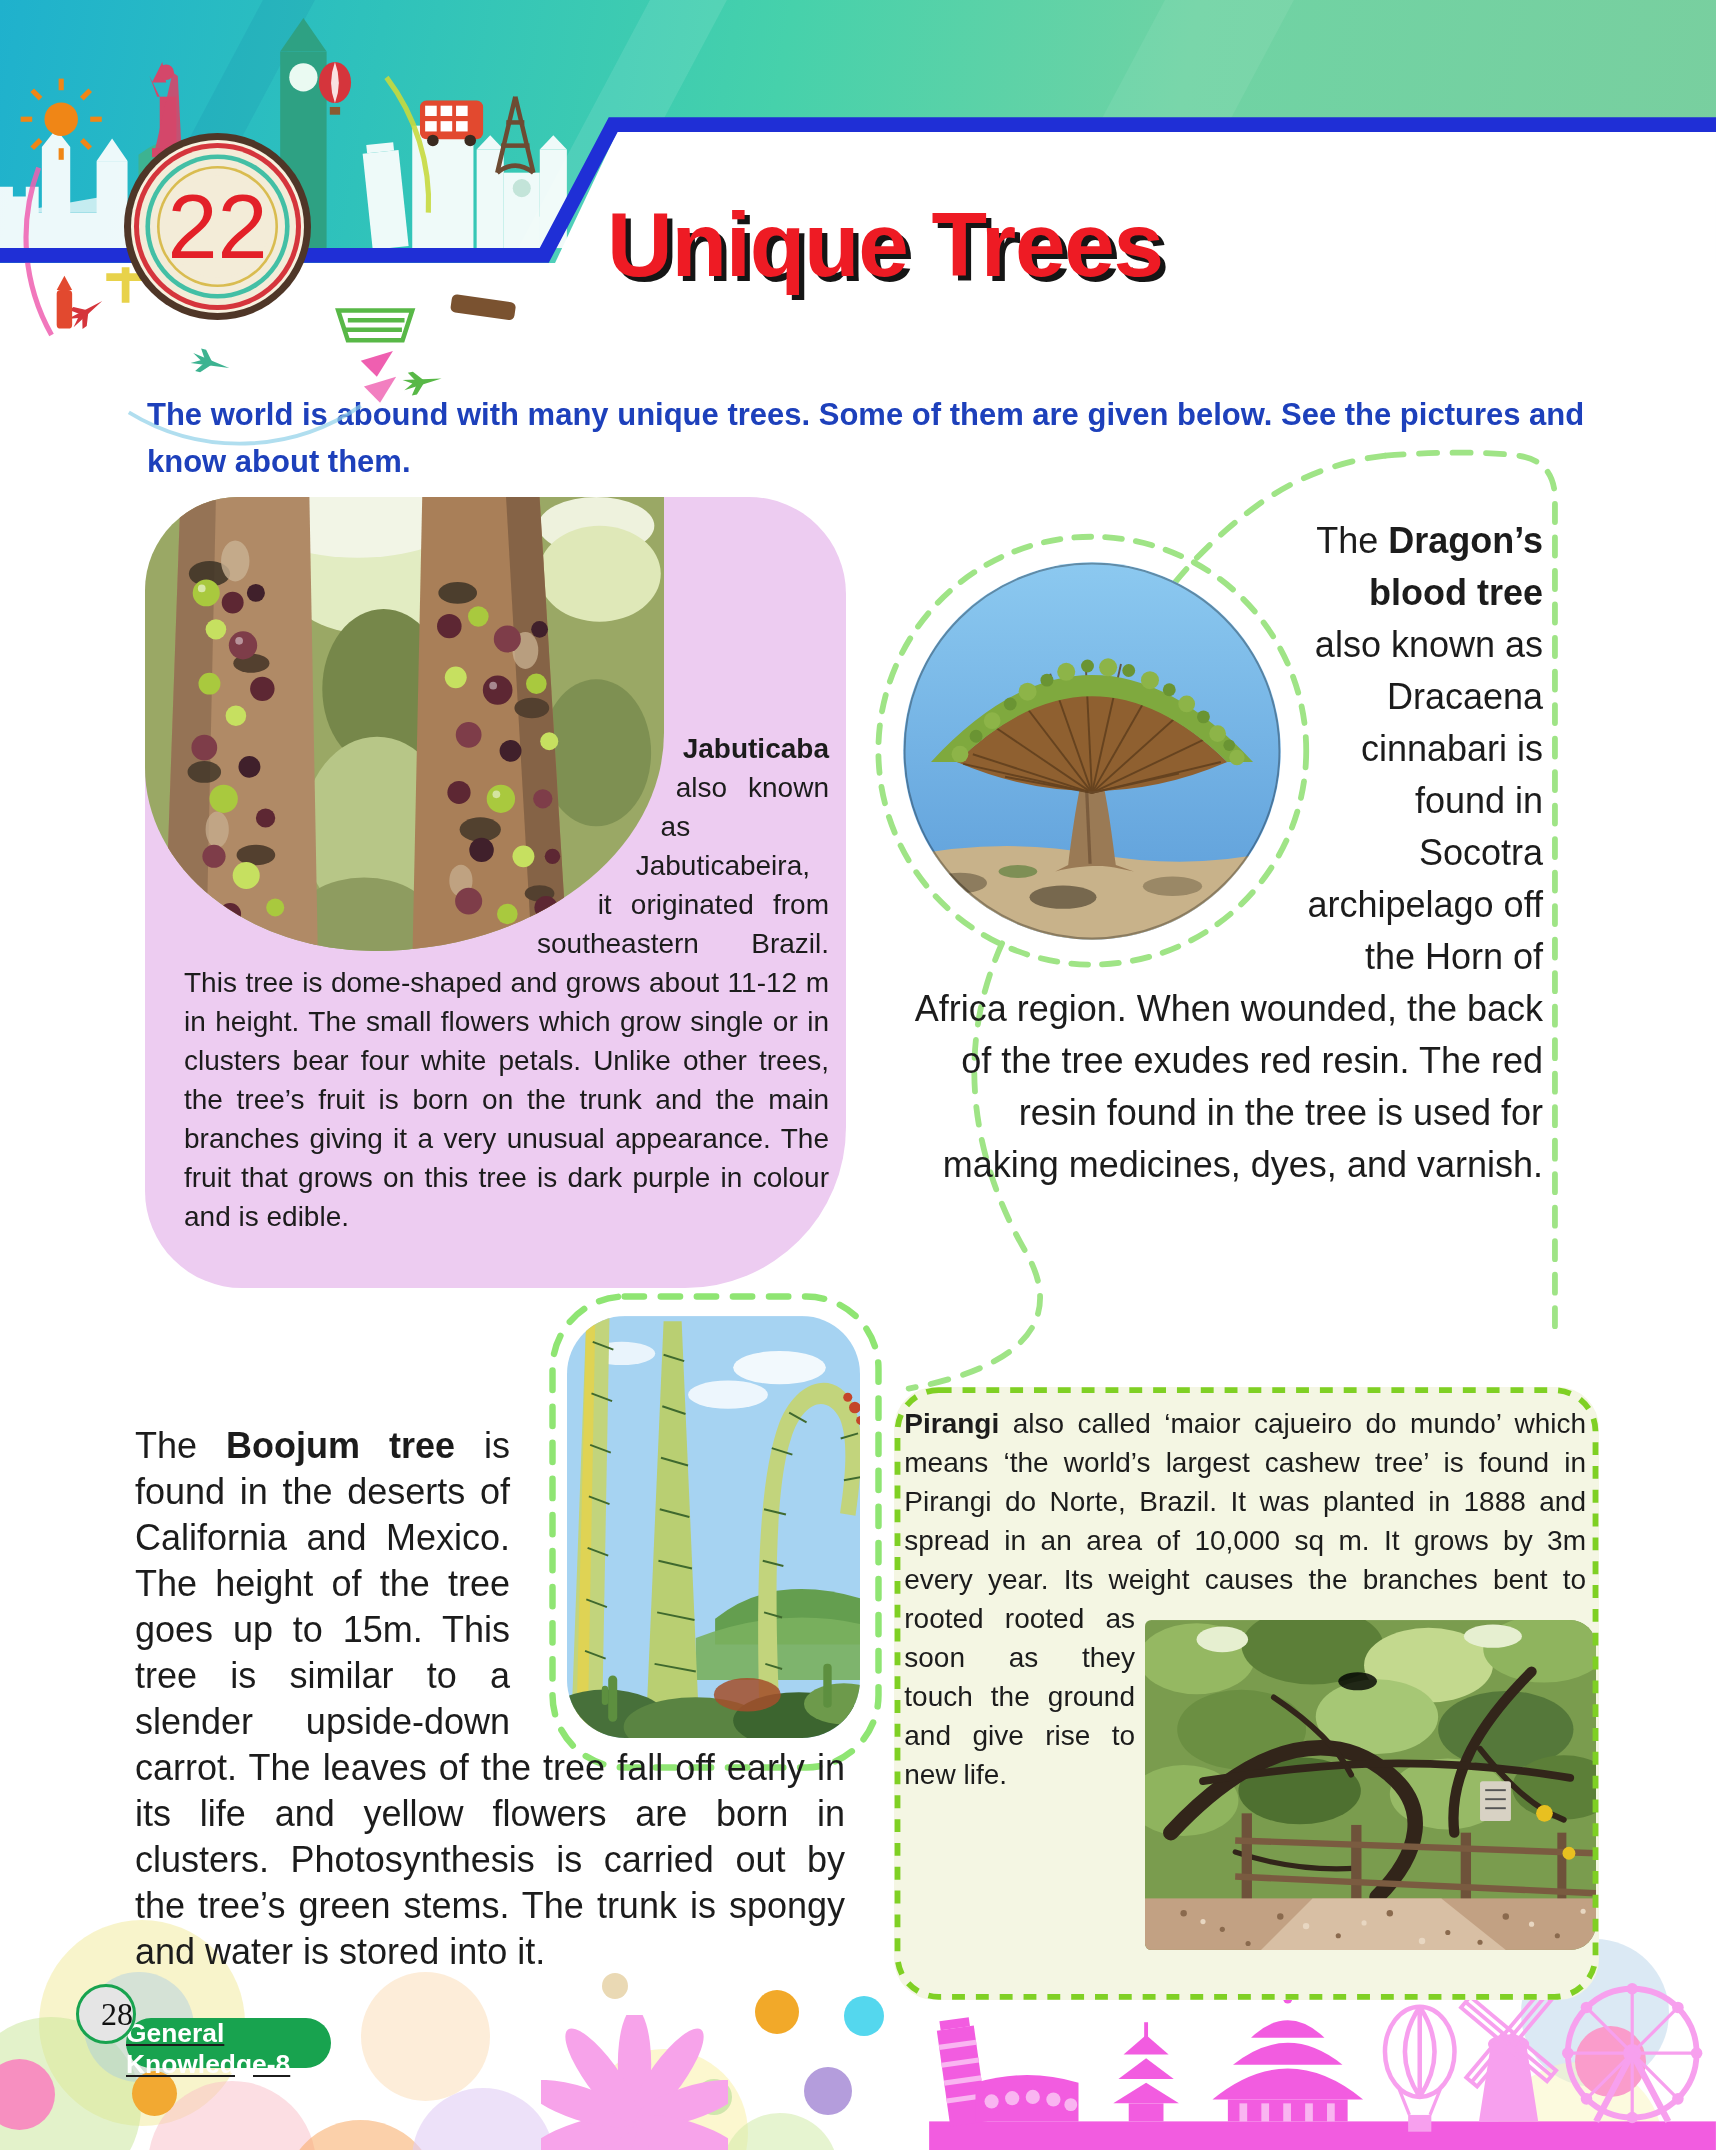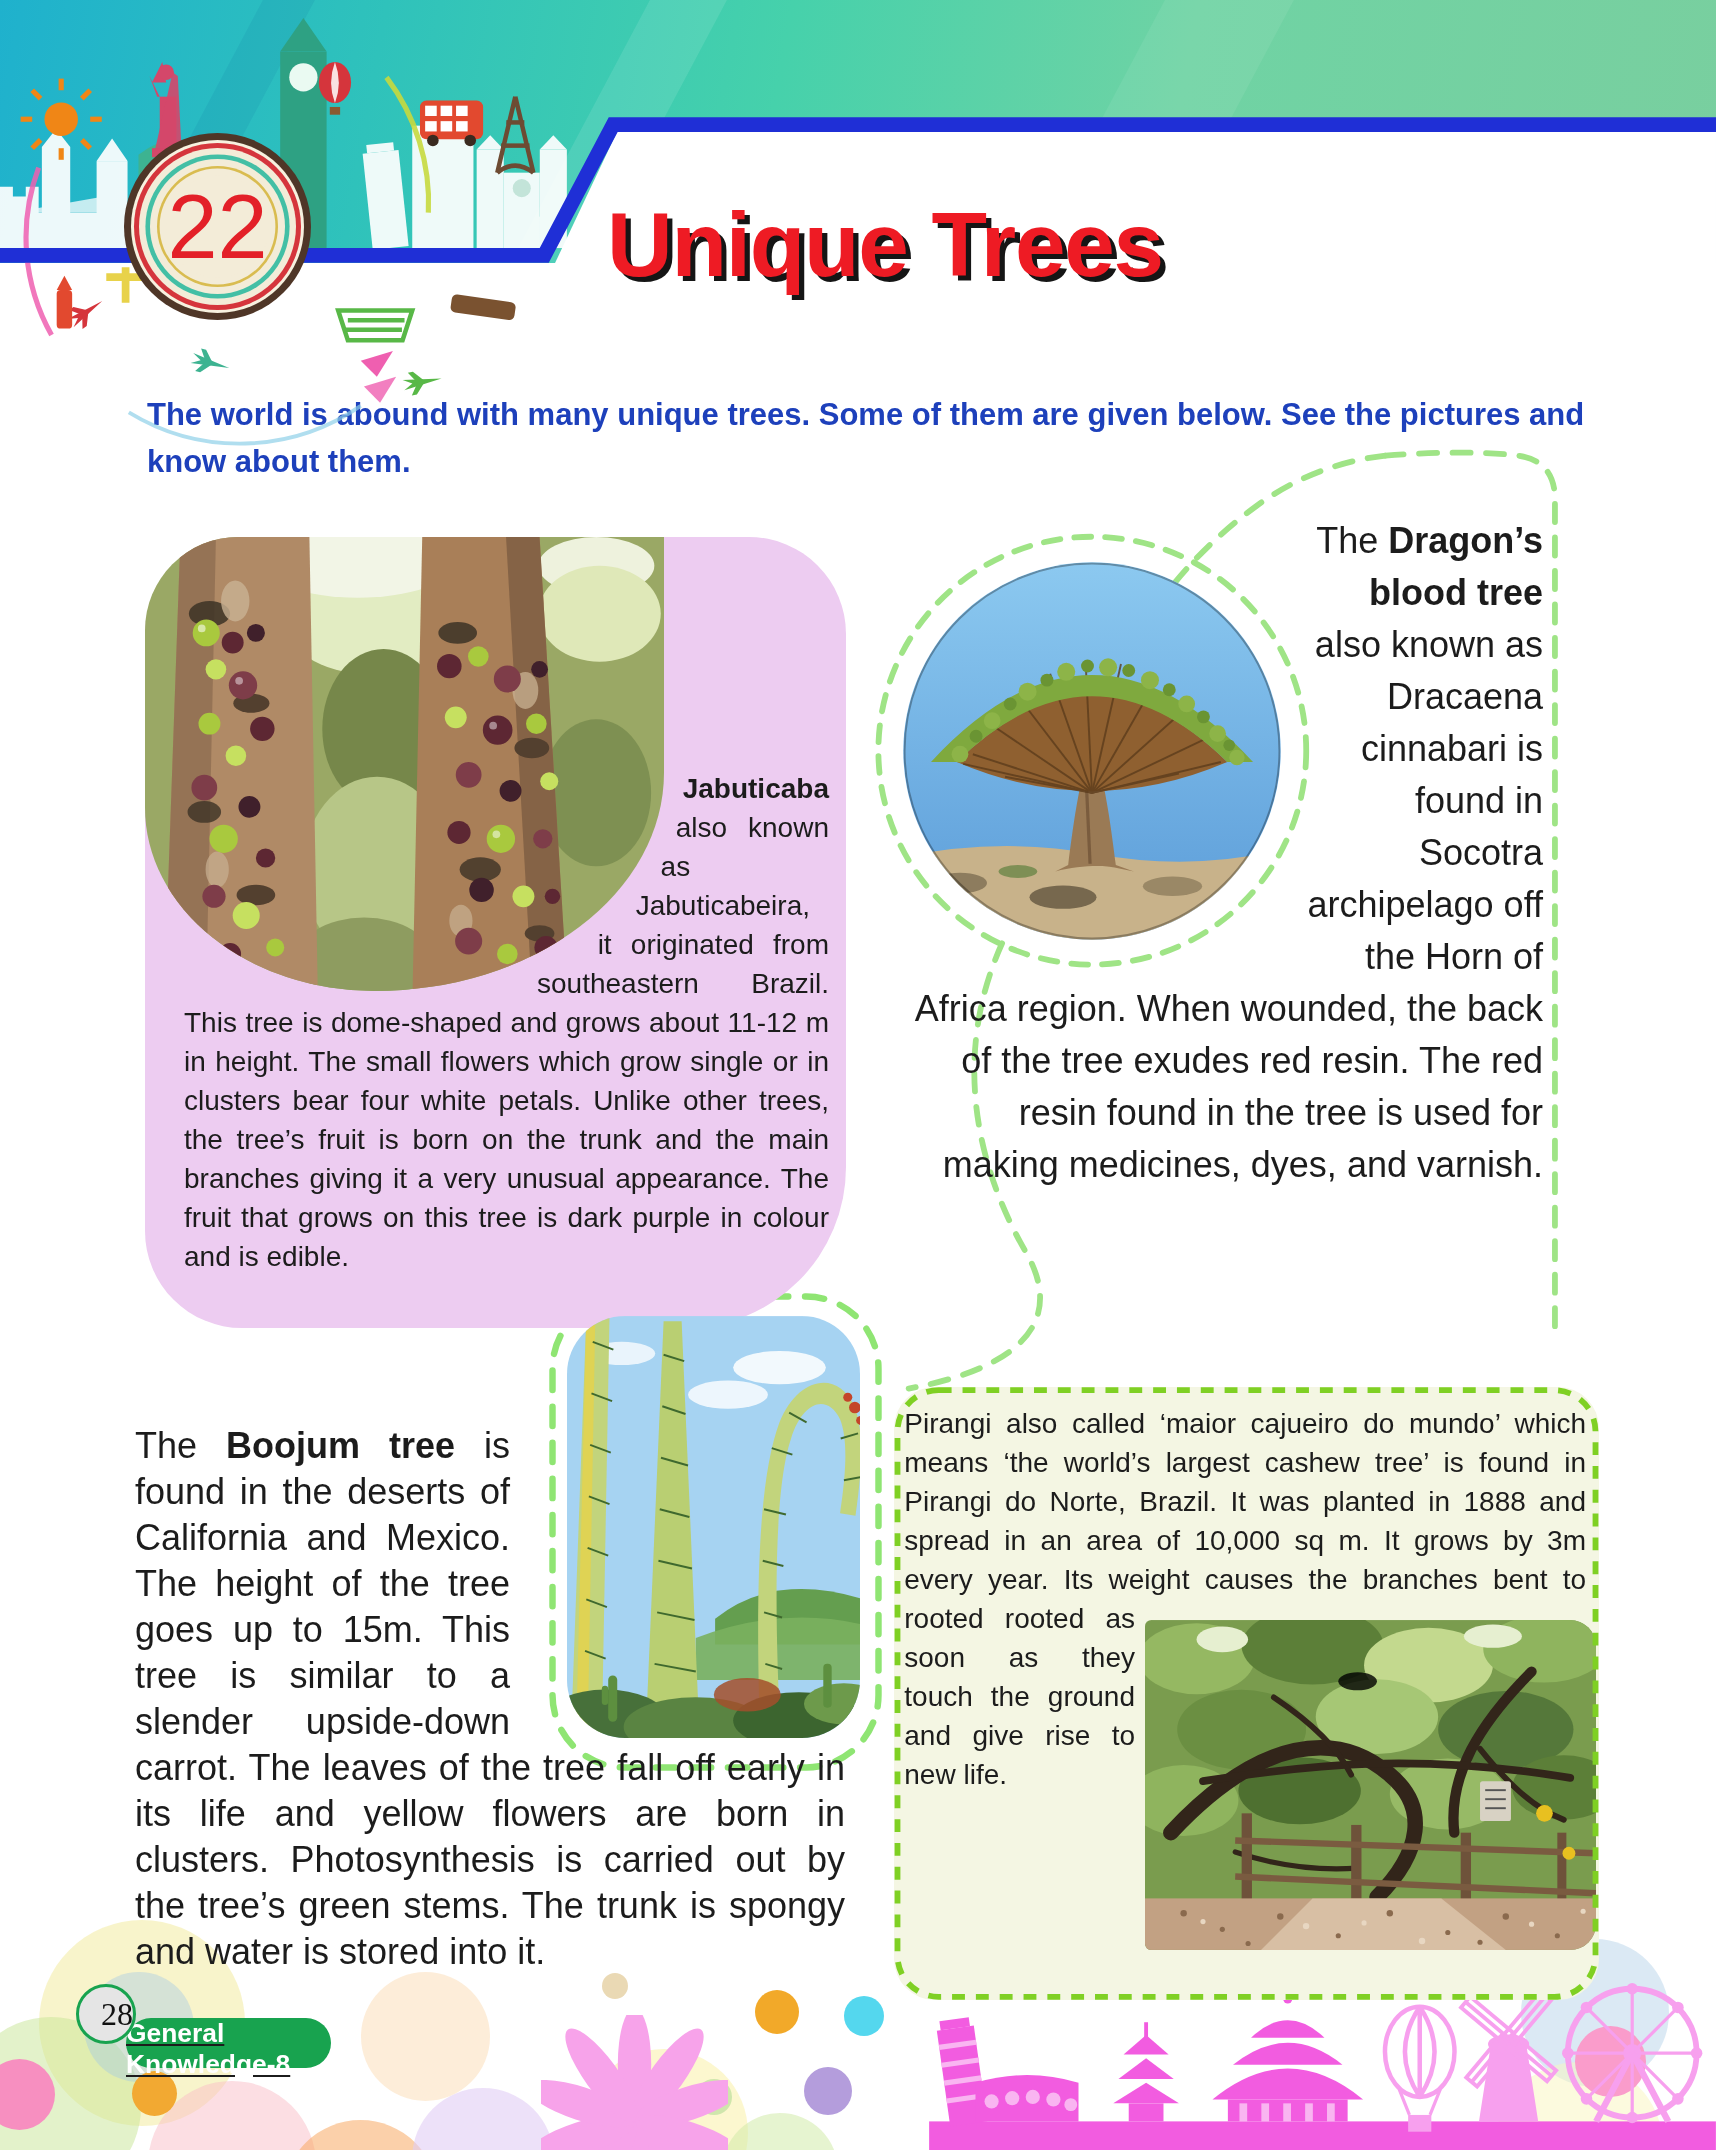--- a/index.html
+++ b/index.html
@@ -16,21 +16,21 @@
      box-shadow:0 0 0 6.4px #f3ecd8,0 0 0 9px #d9bc50,0 0 0 16px #f3ecd8,0 0 0 20.6px #43bfa5,
                 0 0 0 27px #f3ecd8,0 0 0 32px #d5353c,0 0 0 35px #f7f1df,0 0 0 42px #4f3627;}
   .chapter-num{font-size:90px;font-weight:normal;color:#e32028;line-height:1;}
   .page-title{left:607px;top:193px;font-size:91px;font-weight:bold;color:#ee1b24;
      letter-spacing:-1.3px;text-shadow:5.2px 5.2px 0 #151515;z-index:5;white-space:nowrap;}
   
   .intro{left:147px;top:392px;width:1468px;font-size:31px;font-weight:bold;color:#1d40bb;
      line-height:1.5;}
   
   .jab-box{left:145px;top:497px;width:701px;height:791px;background:#edccf1;
-     border-radius:97px 97px 161px 97px;padding:22px 17px 0 0;box-sizing:border-box;z-index:2;margin-top:40px;}
+     border-radius:97px 97px 161px 97px;padding:22px 17px 0 0;box-sizing:border-box;z-index:2;}
   .jab-photo{float:left;width:519px;height:454px;margin:-22px 19.3px 7.7px 0;overflow:hidden;
      border-radius:97px 0 58% 46%/97px 0 50% 42%;
      shape-outside:inset(0px round 97px 0 58% 46%);}
   .jab-text{font-size:28px;line-height:39px;text-align:justify;padding-left:39px;}
   .jab-text .lead{font-weight:bold;}
   
   .dragon-text{left:902px;top:515px;width:641px;font-size:36px;line-height:52px;
      text-align:right;z-index:2;}
   .dragon-spacer{float:left;width:399px;height:425px;}
   .dragon-photo{left:902px;top:561px;width:380px;height:380px;border-radius:50%;overflow:hidden;z-index:2;}
@@ -38,21 +38,21 @@
   
   .boojum-text{left:135px;top:1423px;width:710px;font-size:36px;line-height:46px;
      text-align:justify;z-index:2;}
   .boojum-spacer{float:right;width:335px;height:278px;}
   .boojum-photo{left:567px;top:1316px;width:293px;height:422px;border-radius:58px;overflow:hidden;z-index:2;}
   .boojum-text .lead{font-weight:bold;}
   
   .pirangi-box{left:894px;top:1387px;width:705px;height:613px;background:#f4f6e3;
      border-radius:41px;box-sizing:border-box;padding:17px 13px 0 10.3px;z-index:2;}
   .pirangi-text{font-size:28px;line-height:39px;text-align:justify;}
-  .pirangi-text .lead{font-weight:normal;}
+  .pirangi-text .lead{font-weight:bold;}
   .pirangi-photo{float:right;width:451px;height:330px;margin:20.6px -10.3px 0 10.3px;overflow:hidden;
      border-radius:6.4px 26px 26px 6.4px;}
   
   .soft{position:absolute;border-radius:50%;z-index:0;}
   .dot{position:absolute;border-radius:50%;z-index:1;}
   .page-num-circle{left:76px;top:1984px;width:54px;height:54px;border-radius:50%;background:#e5e5e5;
      border:3.9px solid #18a34f;display:flex;align-items:center;justify-content:flex-end;z-index:4;}
   .page-num{font-family:"Liberation Serif",serif;font-size:32px;color:#111;}
   .book-pill{left:126px;top:2018px;width:205px;height:50px;border-radius:27px;background:#18a34f;
      display:flex;align-items:flex-start;justify-content:center;z-index:3;text-decoration:underline;}

